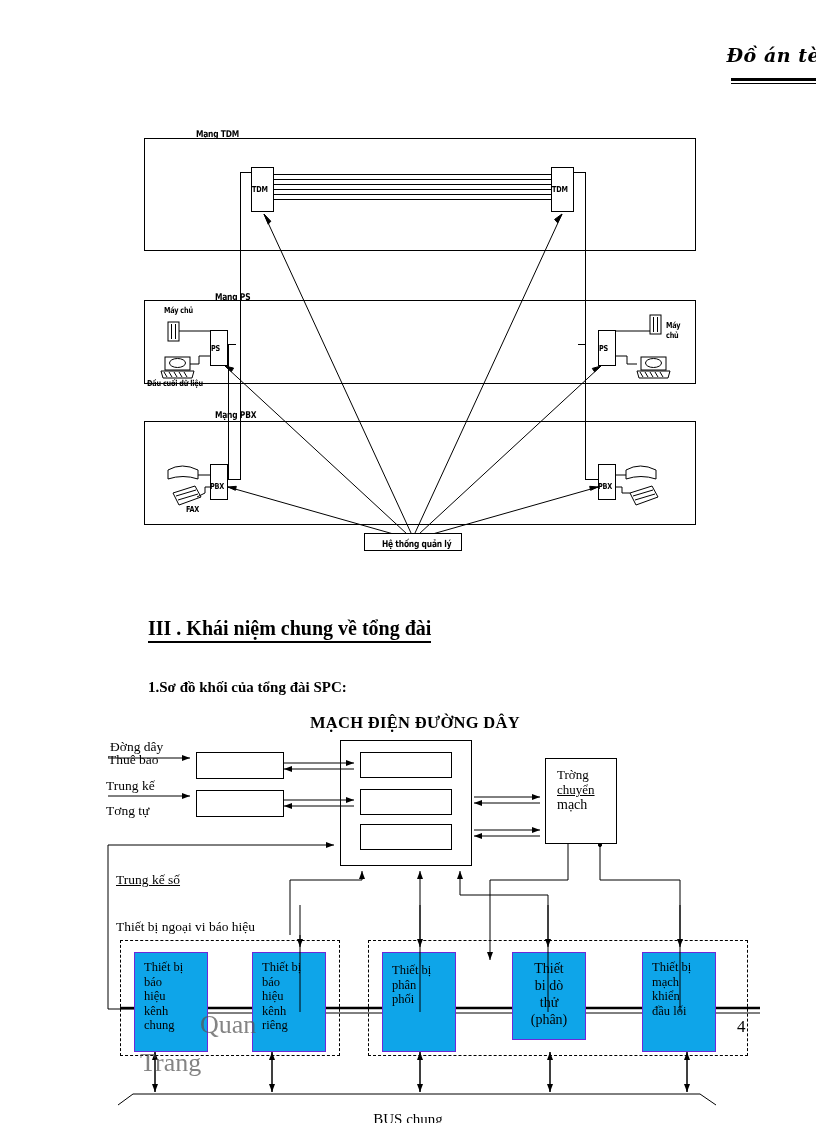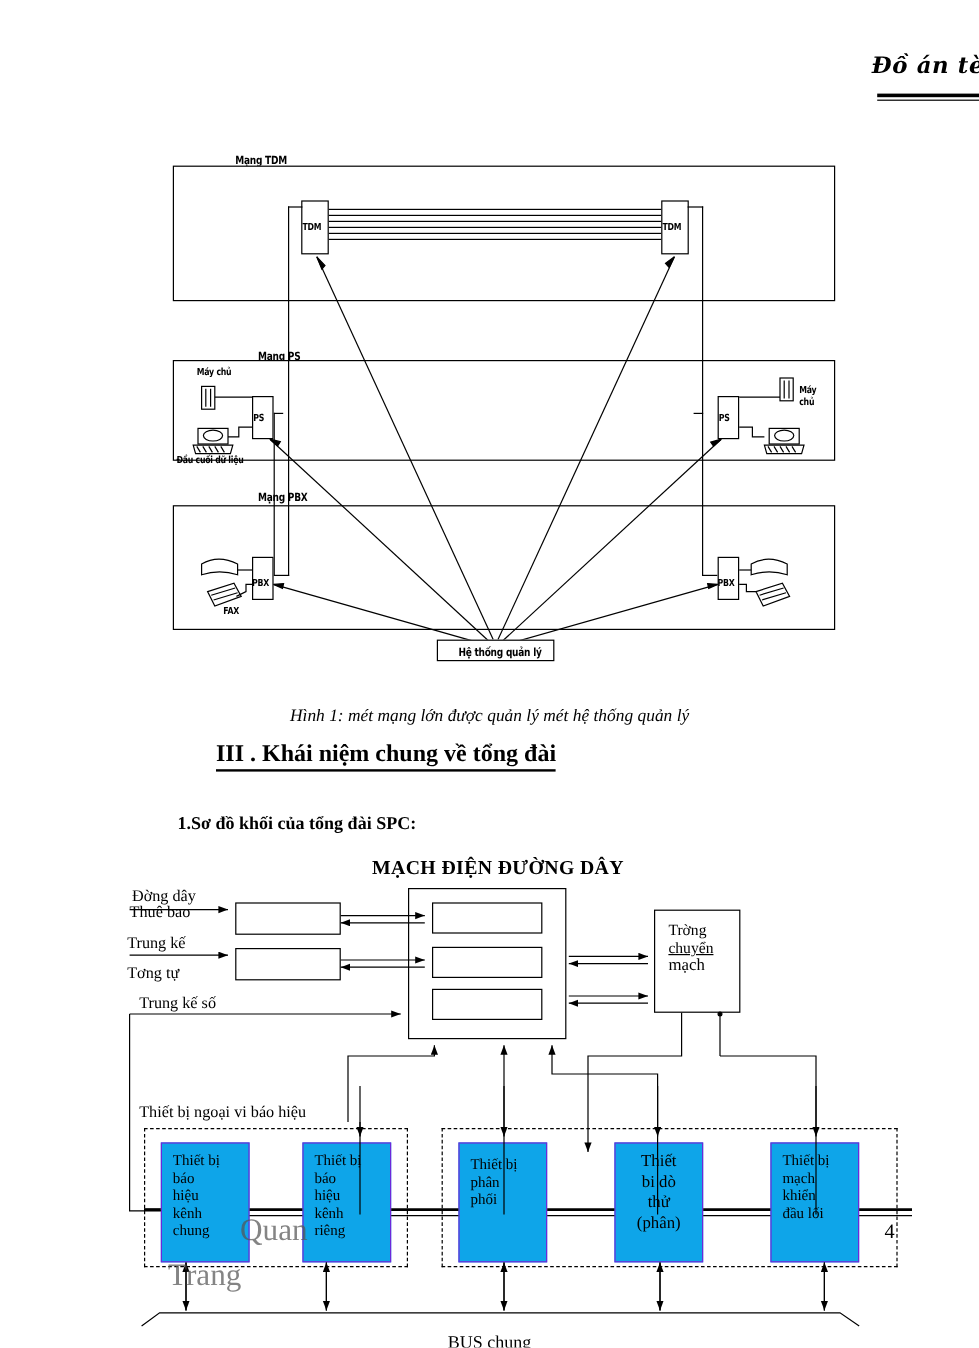--- a/index.html
+++ b/index.html
@@ -42,21 +42,20 @@
   .caption{
     position:absolute;left:0;top:589px;width:816px;text-align:center;
     font-style:italic;font-size:14.5px;
     font-family:"Liberation Serif",serif;
   }
   .h3{
     position:absolute;left:148px;top:617px;
     font-size:20px;font-weight:bold;
     border-bottom:2px solid #000;padding-bottom:1px;
     font-family:"Liberation Serif",serif;
-    margin-left:32px;
   }
   .h4{
     position:absolute;left:148px;top:679px;
     font-size:15px;font-weight:bold;
     font-family:"Liberation Serif",serif;
   }
   .fig2title{
     position:absolute;left:310px;top:713px;
     font-size:16.5px;font-weight:bold;letter-spacing:.3px;
     font-family:"Liberation Serif",serif;
@@ -201,32 +200,31 @@
         <polygon points="228,487 236.3,486.3 235.4,490.3"></polygon>
         <line x1="422" y1="537" x2="598" y2="487"></line>
         <polygon points="598,487 590.6,490.3 589.7,486.3"></polygon>
       </g>
     </svg>
 
     <div class="box" style="left:364px;top:533px;width:98px;height:18px;"></div>
     <div class="lbl f1lbl big" style="left:382px;top:538px;">Hệ thống quản lý</div>
   </div>
 
-  <div class="caption">Hình 1: mét mạng lớn được quản lý mét hệ thống quản lý</div>
   <div class="h3">III . Khái niệm  chung  về tổng  đài</div>
   <div class="h4">1.Sơ đồ khối của tổng đài SPC:</div>
 
   <div>
     <div class="fig2title">MẠCH ĐIỆN ĐƯỜNG DÂY</div>
 
     <div class="f2lbl" style="left:110px;top:739px;">Đờng    dây</div>
     <div class="f2lbl" style="left:108px;top:752px;">Thuê bao</div>
     <div class="f2lbl" style="left:106px;top:778px;">Trung kế</div>
     <div class="f2lbl" style="left:106px;top:803px;">Tơng    tự</div>
-    <div class="f2lbl" style="left:116px;top:828px;">Trung kế số</div>
+    <div class="f2lbl" style="left:116px;top:872px;text-decoration:underline;">Trung kế số</div>
     <div class="f2lbl" style="left:116px;top:919px;">Thiết bị ngoại vi báo hiệu</div>
 
     <div class="box" style="left:196px;top:752px;width:88px;height:27px;"></div>
     <div class="box" style="left:196px;top:790px;width:88px;height:27px;"></div>
 
     <div class="box" style="left:340px;top:740px;width:132px;height:126px;"></div>
     <div class="box" style="left:360px;top:752px;width:92px;height:26px;"></div>
     <div class="box" style="left:360px;top:789px;width:92px;height:26px;"></div>
     <div class="box" style="left:360px;top:824px;width:92px;height:26px;"></div>
 
@@ -253,21 +251,21 @@
       <div>kênh</div>
       <div>riêng</div>
     </div>
 
     <div class="blk mid" style="left:382px;top:952px;width:74px;height:100px;">
       <div>Thiết bị</div>
       <div>phân</div>
       <div>phối</div>
     </div>
 
-    <div class="blk ctr" style="left:512px;top:952px;width:74px;height:100px;">
+    <div class="blk ctr" style="left:512px;top:952px;width:74px;height:88px;">
       <div>Thiết</div>
       <div>bi dò</div>
       <div>thử</div>
       <div>(phân)</div>
     </div>
 
     <div class="blk" style="left:642px;top:952px;width:74px;height:100px;">
       <div>Thiết bị</div>
       <div>mạch</div>
       <div>khiển</div>

